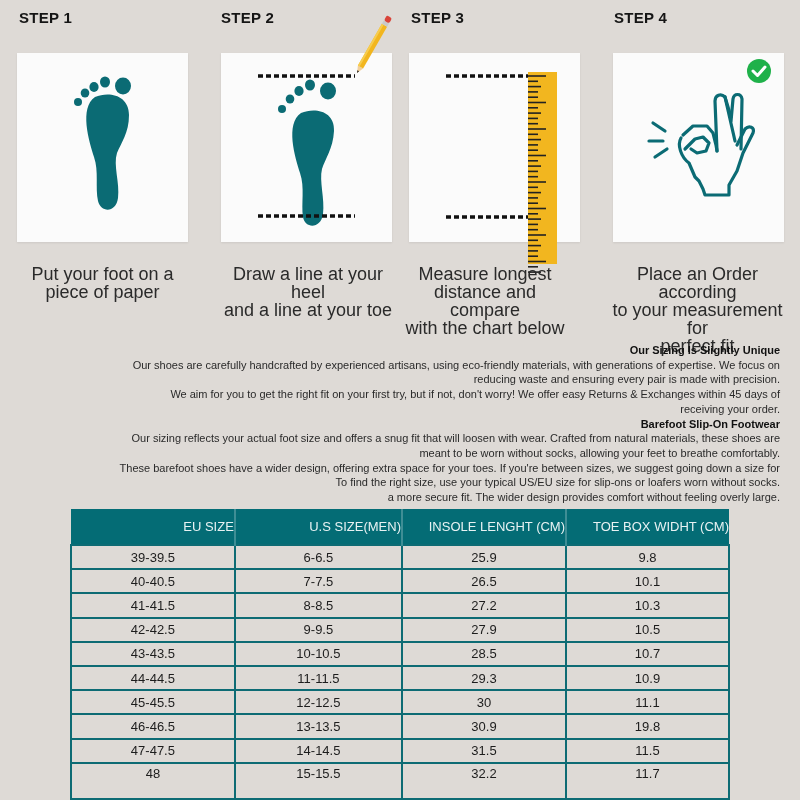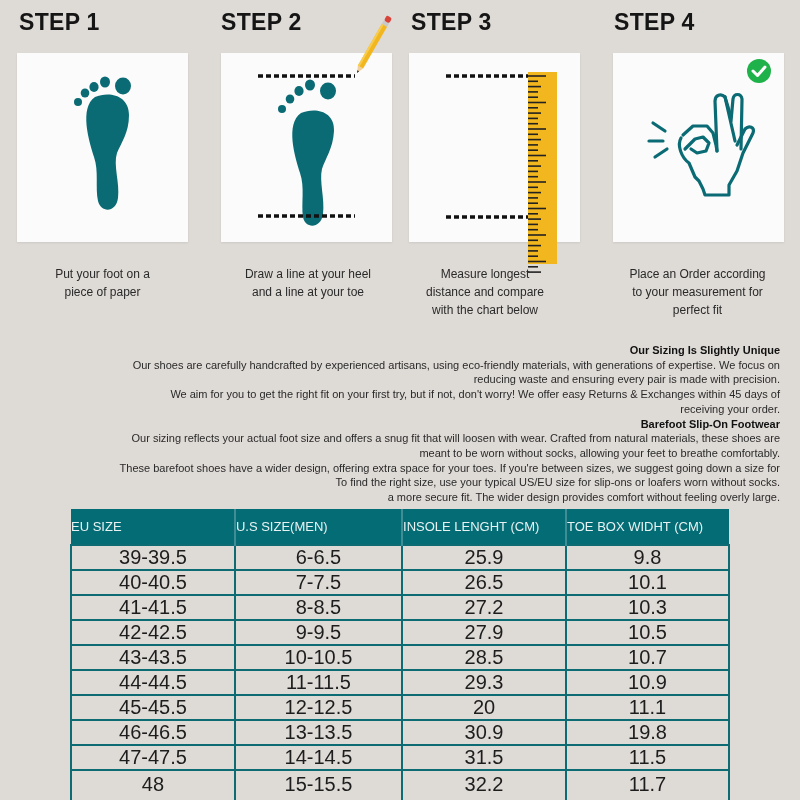--- a/index.html
+++ b/index.html
@@ -1,27 +1,27 @@
 <!DOCTYPE html>
 <html><head>
 <meta charset="utf-8">
 <style>
   * { box-sizing: border-box; margin: 0; padding: 0; }
   html, body { width: 800px; height: 800px; overflow: hidden; }
   body { background: #dedad6; font-family: "Liberation Sans", "DejaVu Sans", sans-serif; color: #1d1d1d; position: relative; }
-  .step-title { position: absolute; top: 9px; font-size: 23px; font-weight: 700; color: #151515; letter-spacing: 0.3px; }
+  .step-title { position: absolute; top: 9px; font-size: 15px; font-weight: 700; color: #151515; letter-spacing: 0.3px; }
   .card { position: absolute; top: 53px; width: 171px; height: 189px; background: #fbfbfb; box-shadow: 0 1px 2px rgba(0,0,0,0.08); overflow: visible; }
   .card svg { position: absolute; left: 0; top: 0; width: 100%; height: 100%; overflow: visible; }
-  .caption { position: absolute; top: 265px; font-size: 12px; line-height: 18px; text-align: center; color: #2a2a2a; }
+  .caption { position: absolute; top: 265px; font-size: 18px; line-height: 18px; text-align: center; color: #2a2a2a; }
   .info { position: absolute; left: 20px; width: 760px; top: 343px; text-align: right; font-size: 11px; line-height: 14.7px; color: #2a2a2a; }
   .info .head { font-weight: 700; color: #111; }
   table.sizes { position: absolute; left: 70px; top: 509px; width: 660px; border-collapse: collapse; }
-  table.sizes th { background: #046c75; color: #e8f2f3; font-weight: 400; font-size: 13px; height: 36px; border-right: 2px solid #3f8e95; text-align: left; }
+  table.sizes th { background: #046c75; color: #e8f2f3; font-weight: 400; font-size: 13px; height: 36px; border-right: 2px solid #3f8e95; text-align: right; }
   table.sizes th:last-child { border-right: none; }
-  table.sizes td { background: #dedad6; border: 2px solid #0d6b74; font-size: 20px; text-align: center; height: 24.2px; color: #1d1d1d; padding: 0; }
+  table.sizes td { background: #dedad6; border: 2px solid #0d6b74; font-size: 13px; text-align: center; height: 24.2px; color: #1d1d1d; padding: 0; }
   table.sizes tr:last-child td { height: 36px; vertical-align: top; padding-top: 2px; }
 </style>
 </head>
 <body>
 
 <div class="step-title" style="left:19px;">STEP 1</div>
 <div class="step-title" style="left:221px;">STEP 2</div>
 <div class="step-title" style="left:411px;">STEP 3</div>
 <div class="step-title" style="left:614px;">STEP 4</div>
 
@@ -204,21 +204,21 @@
       </tr>
       <tr>
         <td>44-44.5</td>
         <td>11-11.5</td>
         <td>29.3</td>
         <td>10.9</td>
       </tr>
       <tr>
         <td>45-45.5</td>
         <td>12-12.5</td>
-        <td>20</td>
+        <td>30</td>
         <td>11.1</td>
       </tr>
       <tr>
         <td>46-46.5</td>
         <td>13-13.5</td>
         <td>30.9</td>
         <td>19.8</td>
       </tr>
       <tr>
         <td>47-47.5</td>

